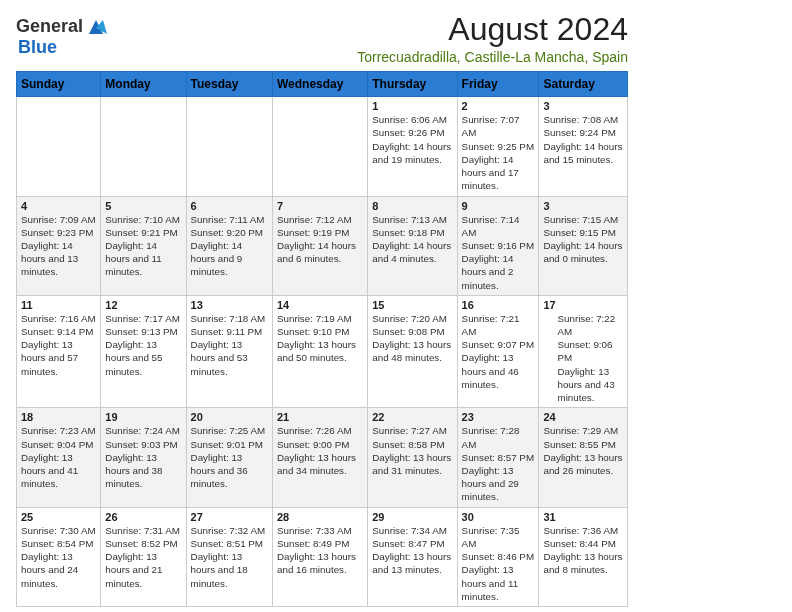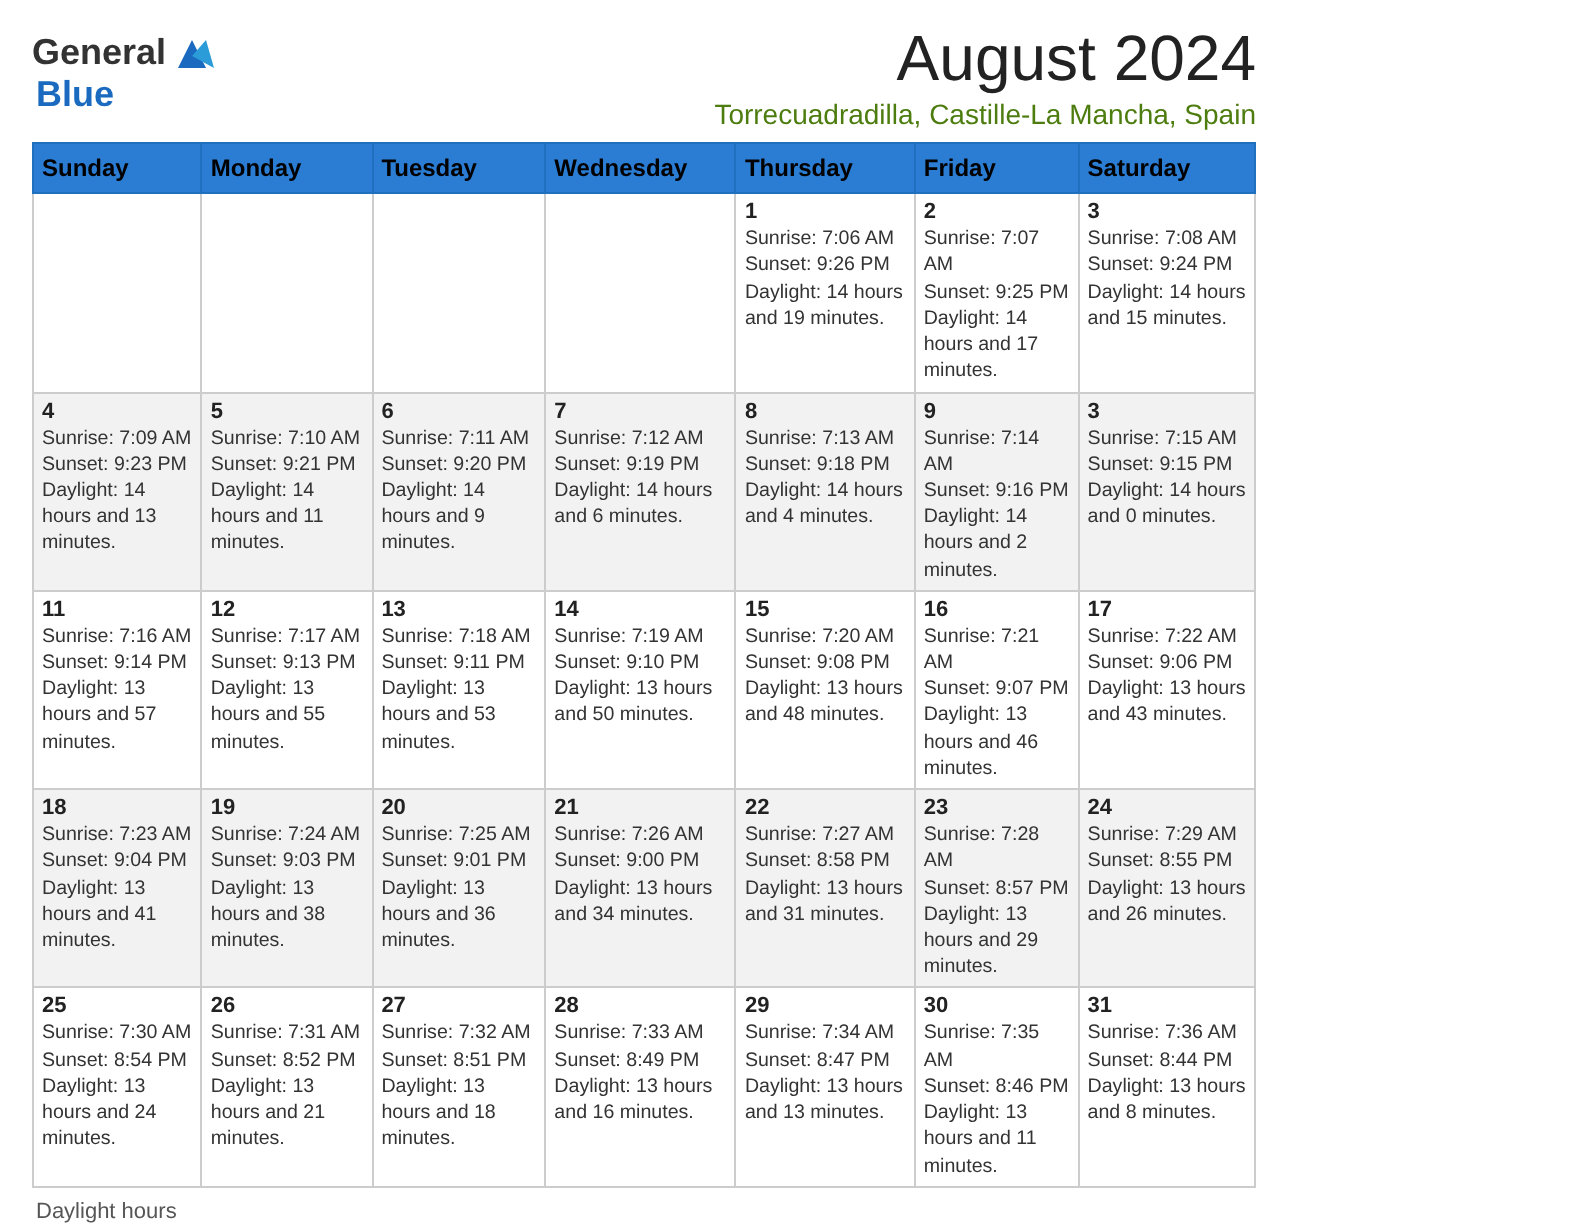--- a/index.html
+++ b/index.html
@@ -132,21 +132,21 @@
         </tr>
     </thead>
     <tbody id="calendar-body">
     <tr>
           <td class="empty-cell"></td>
           <td class="empty-cell"></td>
           <td class="empty-cell"></td>
           <td class="empty-cell"></td>
           <td>
             <div class="day-num">1</div>
-            <div class="day-info" style="white-space: pre-line;">Sunrise: 7:06 AM
+            <div class="day-info" style="white-space: pre-line;">Sunrise: 6:06 AM
 Sunset: 9:26 PM
 Daylight: 14 hours and 19 minutes.</div>
           </td>
           <td>
             <div class="day-num">2</div>
             <div class="day-info" style="white-space: pre-line;">Sunrise: 7:07 AM
 Sunset: 9:25 PM
 Daylight: 14 hours and 17 minutes.</div>
           </td>
           <td>
@@ -232,21 +232,21 @@
 Daylight: 13 hours and 48 minutes.</div>
           </td>
           <td>
             <div class="day-num">16</div>
             <div class="day-info" style="white-space: pre-line;">Sunrise: 7:21 AM
 Sunset: 9:07 PM
 Daylight: 13 hours and 46 minutes.</div>
           </td>
           <td>
             <div class="day-num">17</div>
-            <div class="day-info" style="white-space: pre-line;">Sunrise: 7:22 AM
+            <div class="day-info" style="white-space: pre-line; margin-left: 14px;">Sunrise: 7:22 AM
 Sunset: 9:06 PM
 Daylight: 13 hours and 43 minutes.</div>
           </td>
         </tr>
         <tr>
           <td>
             <div class="day-num">18</div>
             <div class="day-info" style="white-space: pre-line;">Sunrise: 7:23 AM
 Sunset: 9:04 PM
 Daylight: 13 hours and 41 minutes.</div>

